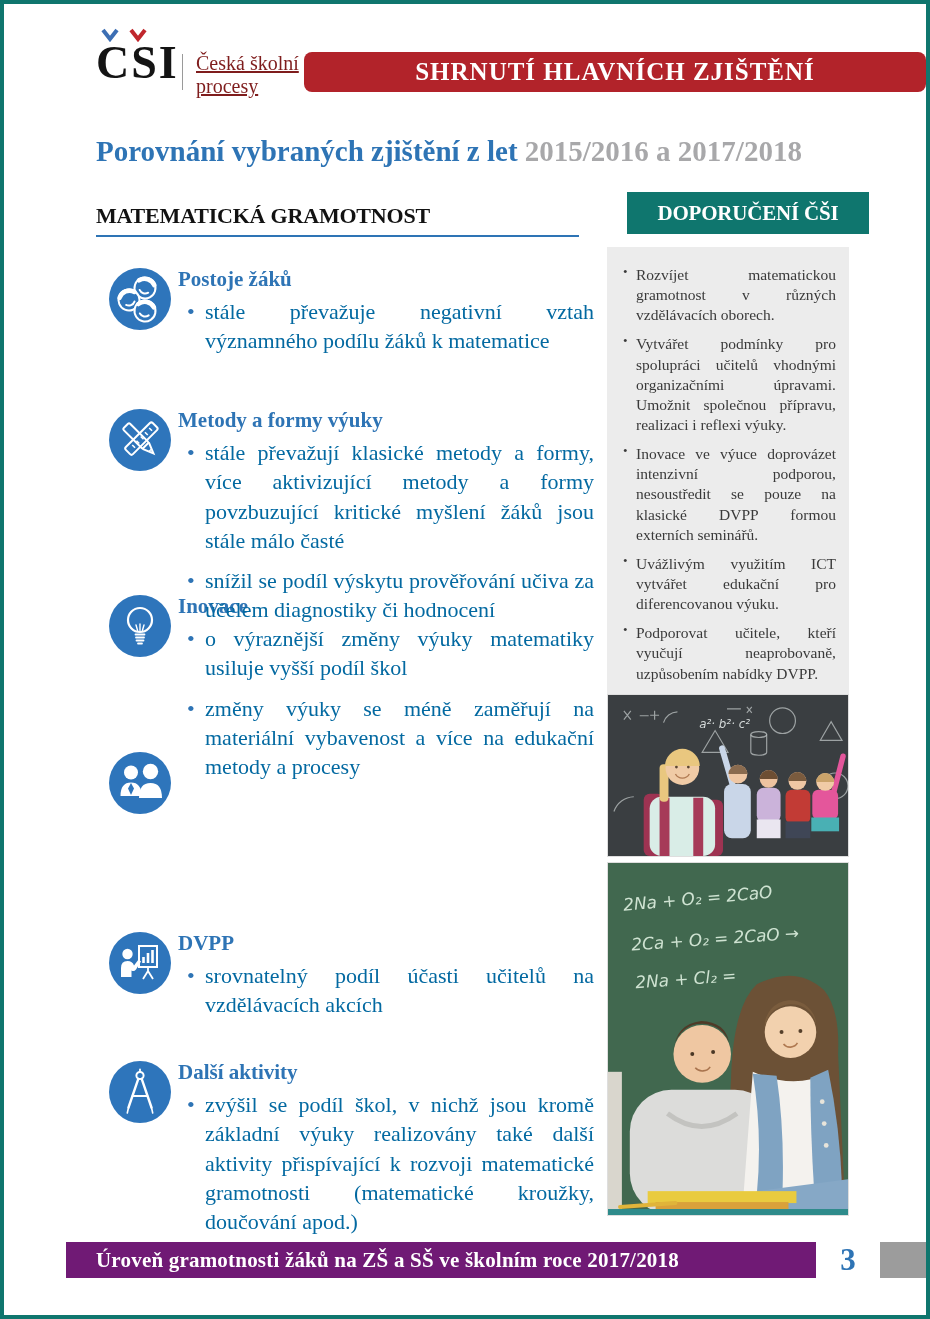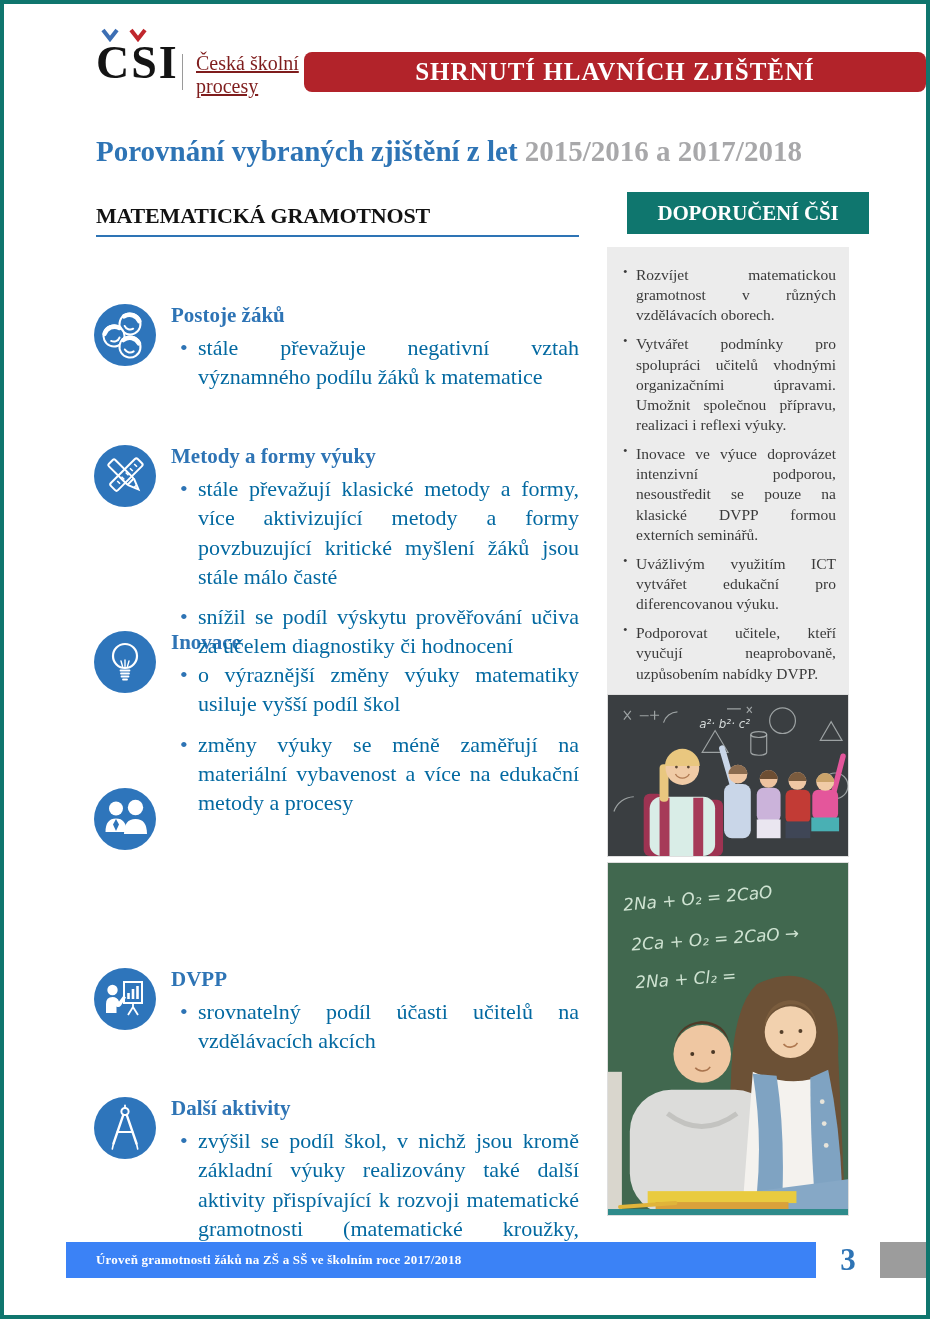--- a/index.html
+++ b/index.html
@@ -25,21 +25,21 @@
 
   
   .page-title { position:absolute; left:92px; top:131px; font-size:29px; font-weight:bold; white-space:nowrap; }
   .page-title .main { color:#2e74b5; }
   .page-title .years { color:#a8a8aa; }
 
   
   .section-header { position:absolute; left:92px; top:199px; width:483px; font-size:22px; font-weight:bold; color:#121212; letter-spacing:-0.2px; }
   .section-underline { position:absolute; left:92px; top:231px; width:483px; height:2px; background:#2e74b5; }
 
-  .topic { position:absolute; left:89px; width:486px; display:flex; gap:14px;margin-top:36px; }
+  .topic { position:absolute; left:104px; width:486px; display:flex; gap:6px; }
   .topic-icon { flex:0 0 64px; width:64px; height:64px; }
   .topic-icon svg { display:block; width:64px; height:64px; }
   .topic-body { flex:1; min-width:0; }
   .topic-title { color:#2e74b5; font-size:21px; font-weight:bold; line-height:1.2; margin-bottom:5px; }
   .topic-bullets { list-style:none; }
   .topic-bullets li { position:relative; padding-left:27px; font-size:22px; line-height:1.33; color:#0369a1; text-align:justify; margin-bottom:11px; }
   .topic-bullets li::before { content:"•"; position:absolute; left:9px; top:0; color:#2e74b5; }
   .t1{top:263px} .t2{top:404px} .t3{top:590px} .t4{top:747px} .t5{top:927px} .t6{top:1056px}
 
   
@@ -54,21 +54,21 @@
   .rec-list li::before { content:"•"; position:absolute; left:2px; top:-1px; color:#3a3a3a; font-size:13px; }
 
   .photo { position:absolute; left:603px; width:242px; border:1px solid #dedede; background:#444; }
   .photo svg { display:block; width:100%; height:100%; }
   .photo1 { top:690px; height:163px; }
   .photo2 { top:858px; height:354px; }
 
   
   .footer-bar {
     position:absolute; left:62px; top:1238px; width:750px; height:36px;
-    background:#3b82f6; color:#fff; font-weight:bold; font-size:13px;
+    background:#701a75; color:#fff; font-weight:bold; font-size:21px;
     line-height:36px; padding-left:30px; letter-spacing:0.2px;
   }
   .page-number { position:absolute; left:812px; top:1235px; width:64px; height:42px; text-align:center; color:#2e74b5; font-size:31px; font-weight:bold; line-height:42px; }
   .footer-block { position:absolute; left:876px; top:1238px; width:54px; height:36px; background:#9c9c9c; }
 </style>
 </head>
 <body>
 
 <div id="page">
 

